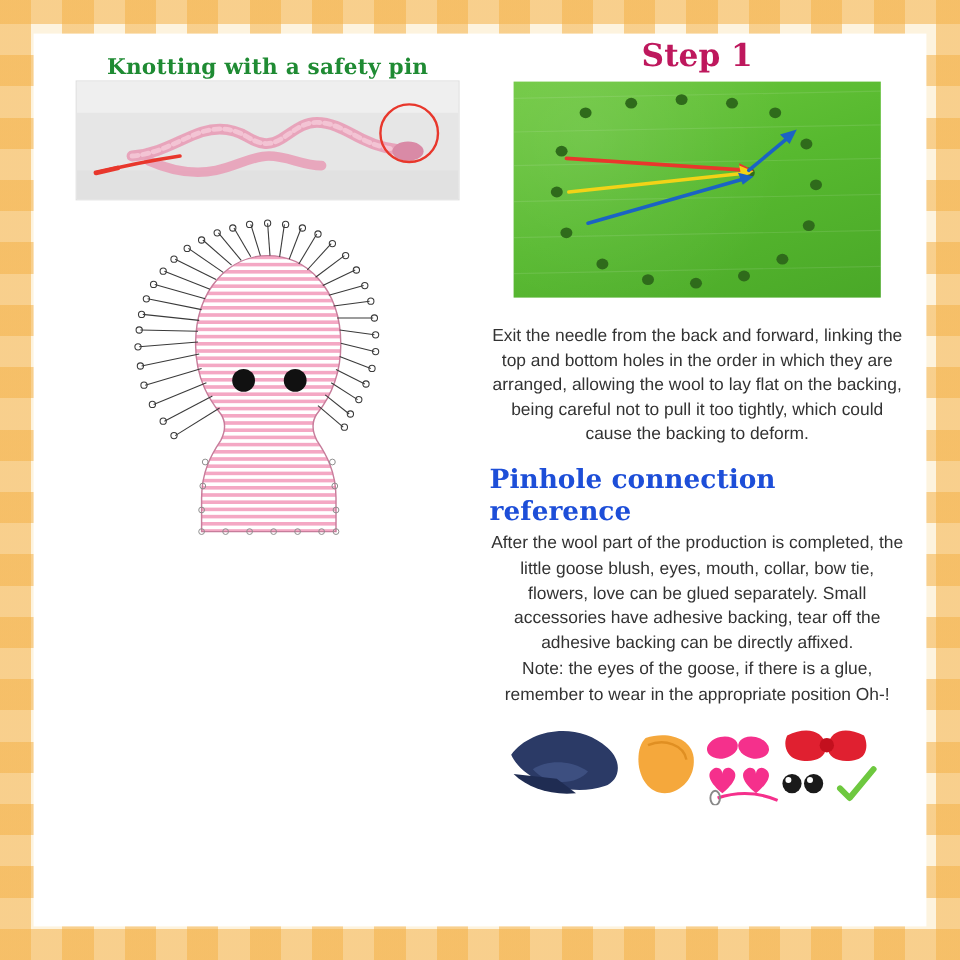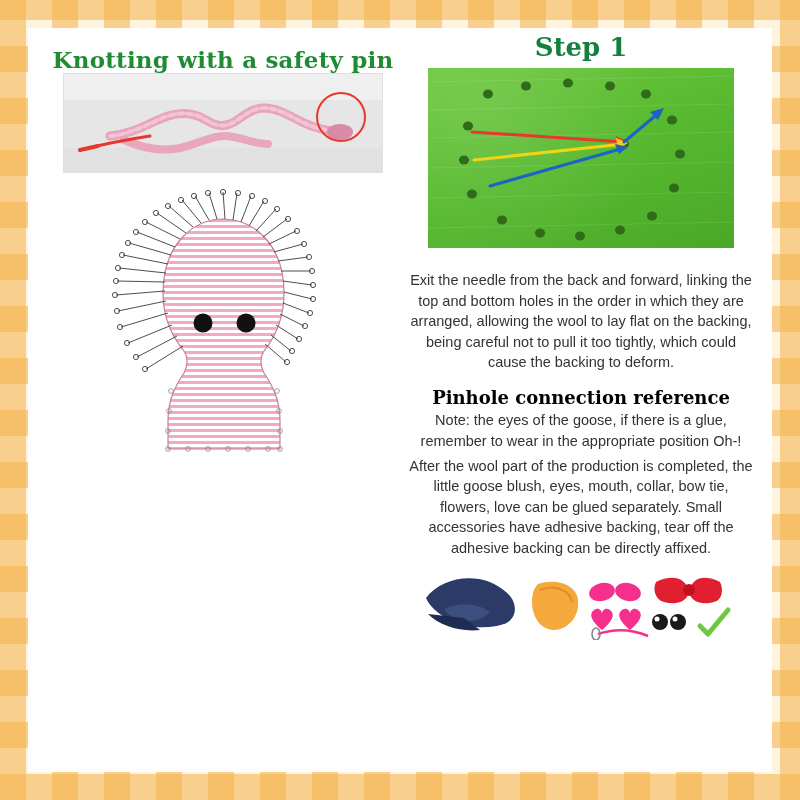--- a/index.html
+++ b/index.html
@@ -52,28 +52,28 @@
   }
 
   h2.heading {
     font-family: "DejaVu Serif", serif;
     font-weight: bold;
     color: #1f8b33;
     margin: 0;
     text-align: center;
   }
   .title-knot {
-    font-size: 23px;
+    font-size: 18px;
     letter-spacing: .2px;
     margin-bottom: 12px;
   }
   .step-label {
     font-family: "DejaVu Serif", serif;
     font-weight: bold;
-    color: #15803d;
+    color: #be185d;
     font-size: 26px;
     text-align: center;
   }
 
   .body-text {
     font-size: 14.5px;
     line-height: 1.42;
     color: #333333;
     text-align: center;
   }
@@ -114,24 +114,23 @@
   .goose-wrap {
     position: relative;
     width: 330px;
     height: 290px;
     margin: 4px auto 0 auto;
   }
 
   
   .sub-heading {
     font-family: "DejaVu Serif", serif;
-    font-size: 18px;
+    font-size: 22px;
     font-weight: bold;
-    color: #000000;
-    text-align: center;
+    color: #1d4ed8;
     margin: 10px 0 2px 0;
   }
 
   
   .accessories {
     position: relative;
     width: 322px;
     height: 72px;
     margin: 10px auto 0 auto;
   }
@@ -342,23 +341,23 @@
             <line x1="196" y1="74" x2="232" y2="44" stroke="#1b63c4" stroke-width="3"></line>
             <polygon points="236,40 222,44 230,52" fill="#1b63c4"></polygon>
           </g>
         </svg>
       </div>
 
       <p class="body-text" style="margin-top:22px;">Exit the needle from the back and forward, linking the top and bottom holes in the order in which they are arranged, allowing the wool to lay flat on the backing, being careful not to pull it too tightly, which could cause the backing to deform.</p>
 
       <h3 class="sub-heading">Pinhole connection reference</h3>
 
+      <p class="body-text" style="margin:4px 0 0 0;">After the wool part of the production is completed, the little goose blush, eyes, mouth, collar, bow tie, flowers, love can be glued separately. Small accessories have adhesive backing, tear off the adhesive backing can be directly affixed.</p>
+
       <p class="body-text" style="margin:2px 0 0 0;">Note: the eyes of the goose, if there is a glue, remember to wear in the appropriate position Oh-!</p>
-
-      <p class="body-text" style="margin:4px 0 0 0;">After the wool part of the production is completed, the little goose blush, eyes, mouth, collar, bow tie, flowers, love can be glued separately. Small accessories have adhesive backing, tear off the adhesive backing can be directly affixed.</p>
 
       <div class="accessories">
         <svg width="322" height="72" viewBox="0 0 322 72">
 
           <g>
             <path d="M6,30 C22,8 62,2 86,24 C100,36 96,52 84,56 C54,66 16,52 6,30 Z" fill="#2b3a66"></path>
             <path d="M24,42 C36,34 56,34 70,44 C60,56 36,56 24,42 Z" fill="#3d4f80"></path>
             <path d="M8,46 C20,58 40,64 60,62 L44,50 Z" fill="#1f2c52"></path>
           </g>
 

